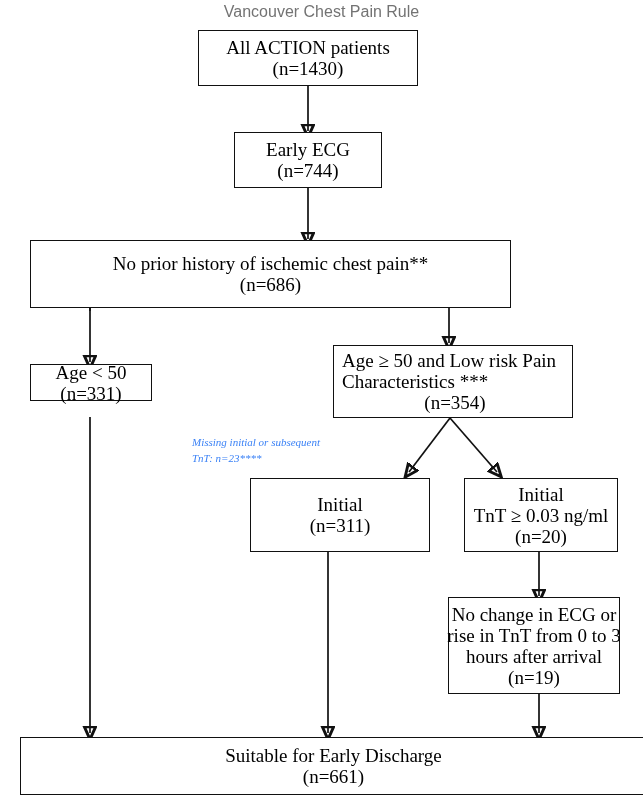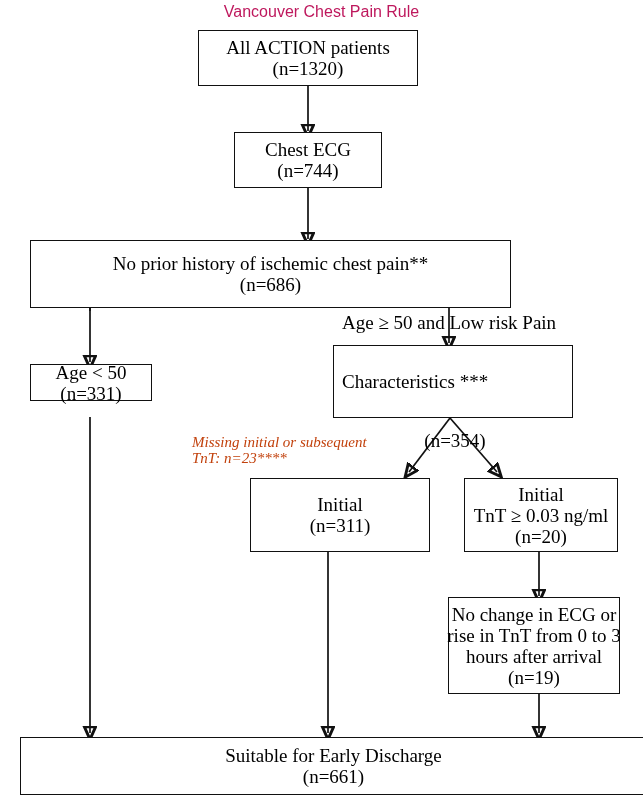--- a/index.html
+++ b/index.html
@@ -18,47 +18,47 @@
   }
   #title {
     position: absolute;
     left: 0;
     top: 2px;
     width: 643px;
     text-align: center;
     font-family: "Liberation Sans", "DejaVu Sans", sans-serif;
     font-size: 16px;
     line-height: 20px;
-    color: #be185d;
+    color: #737373;
   }
   .node {
     position: absolute;
     box-sizing: border-box;
     border: 1.6px solid #111;
     background: #ffffff;
     display: flex;
     flex-direction: column;
     align-items: center;
     justify-content: center;
     font-size: 19px;
     line-height: 21px;
     text-align: center;
     padding: 2px 4px;
   }
   .node .ln { display: block; white-space: nowrap; }
-  .node.leftlines { align-items: flex-start; text-align: left; gap: 38px; }
+  .node.leftlines { align-items: flex-start; text-align: left; }
   .node.leftlines .ctr { align-self: center; }
   .note {
     position: absolute;
     font-family: "Liberation Serif", "DejaVu Serif", serif;
     font-style: italic;
-    font-size: 15px;
+    font-size: 11px;
     line-height: 16px;
     white-space: nowrap;
-    color: #c2410c;
+    color: #3b82f6;
   }
   svg.conn {
     position: absolute;
     left: 0;
     top: 0;
     width: 643px;
     height: 798px;
     pointer-events: none;
   }
   svg.conn line, svg.conn path { stroke: #111; stroke-width: 1.7; fill: none; }
@@ -89,25 +89,25 @@
 
     <line x1="539" y1="552" x2="539" y2="596" marker-end="url(#ah)"></line>
 
     <line x1="90" y1="417" x2="90" y2="733" marker-end="url(#ah)"></line>
     <line x1="328" y1="552" x2="328" y2="733" marker-end="url(#ah)"></line>
     <line x1="539" y1="694" x2="539" y2="733" marker-end="url(#ah)"></line>
   </svg>
 
   <div class="node" style="left:198px; top:30px; width:220px; height:56px;">
     <span class="ln">All ACTION patients</span>
-    <span class="ln">(n=1320)</span>
+    <span class="ln">(n=1430)</span>
   </div>
 
   <div class="node" style="left:234px; top:132px; width:148px; height:56px;">
-    <span class="ln">Chest ECG</span>
+    <span class="ln">Early ECG</span>
     <span class="ln">(n=744)</span>
   </div>
 
   <div class="node" style="left:30px; top:240px; width:481px; height:68px;">
     <span class="ln">No prior history of ischemic chest pain**</span>
     <span class="ln">(n=686)</span>
   </div>
 
   <div class="node" style="left:30px; top:364px; width:122px; height:37px;">
     <span class="ln">Age &lt; 50</span>

